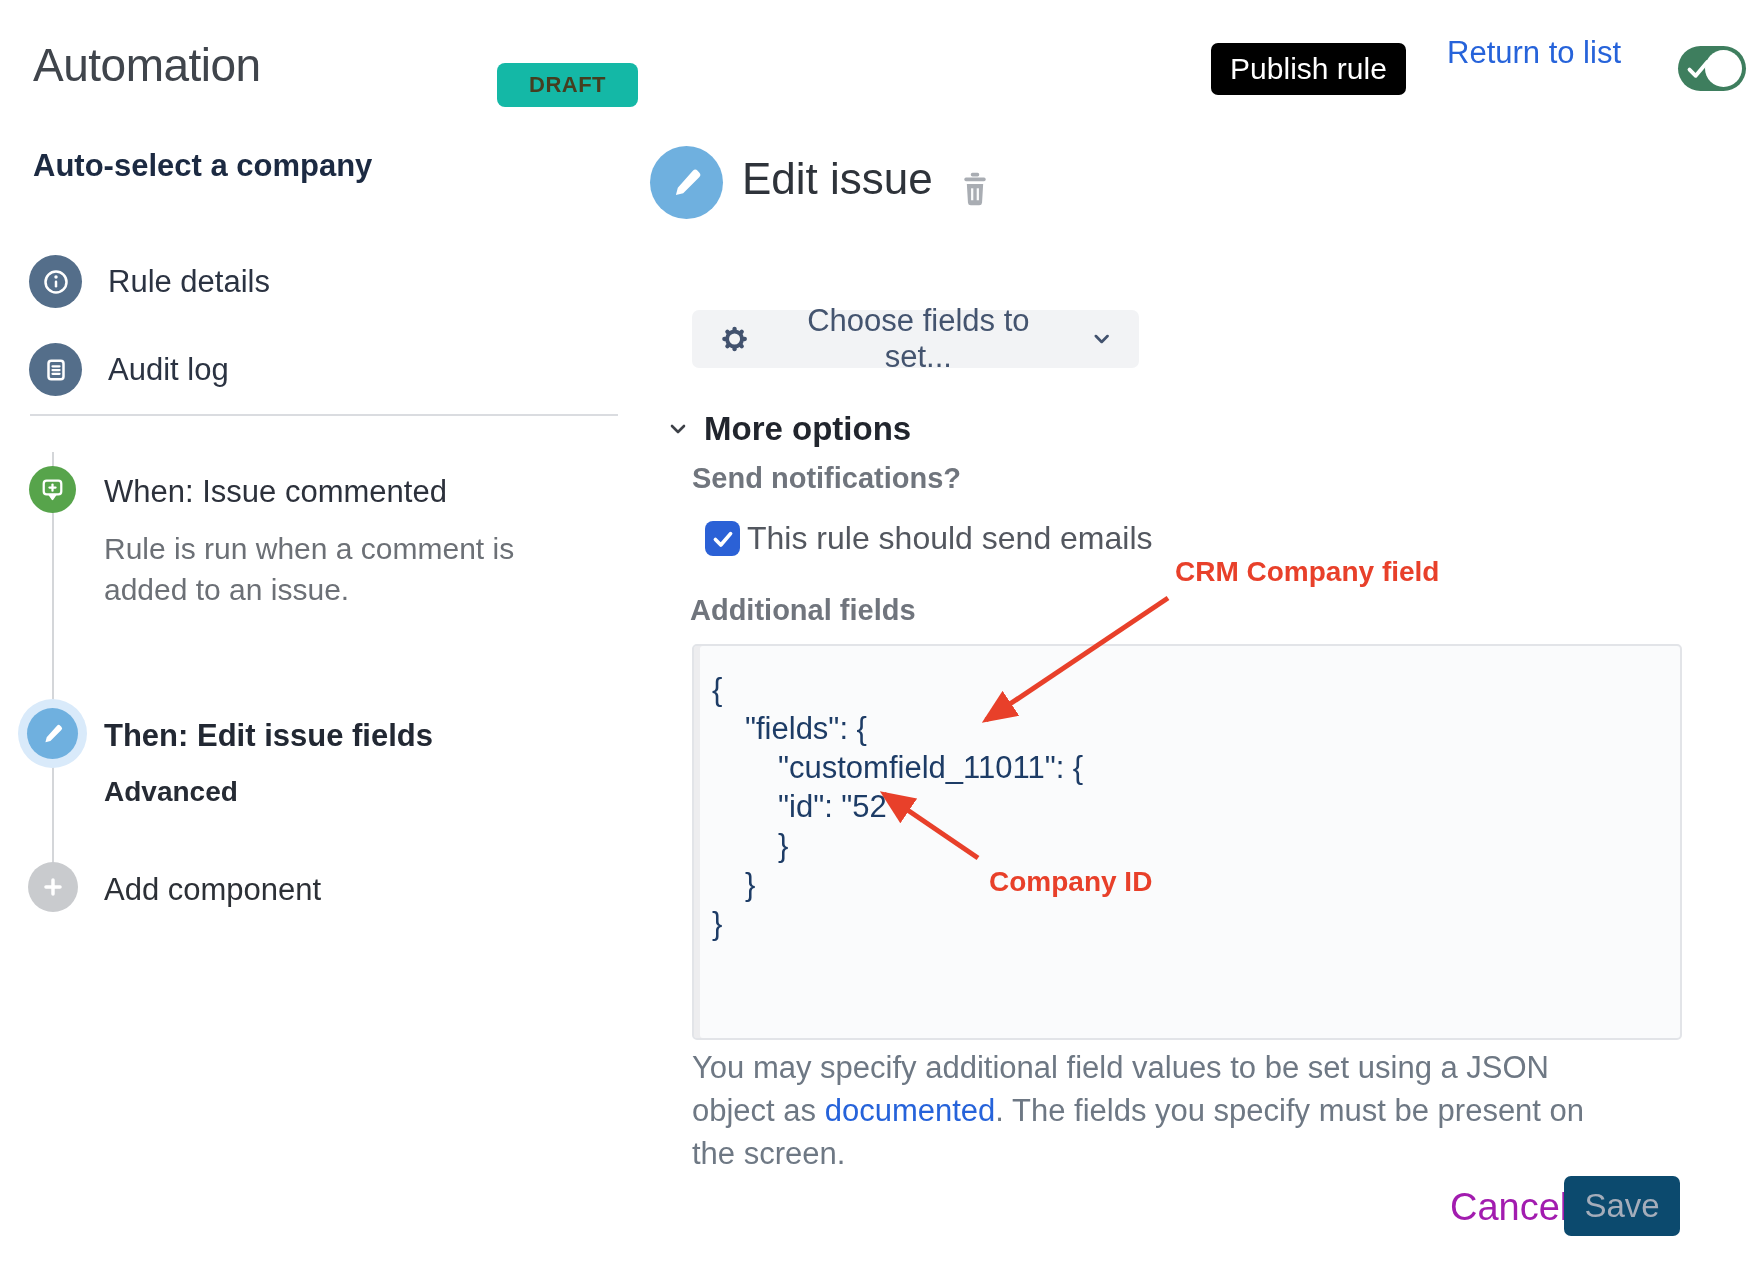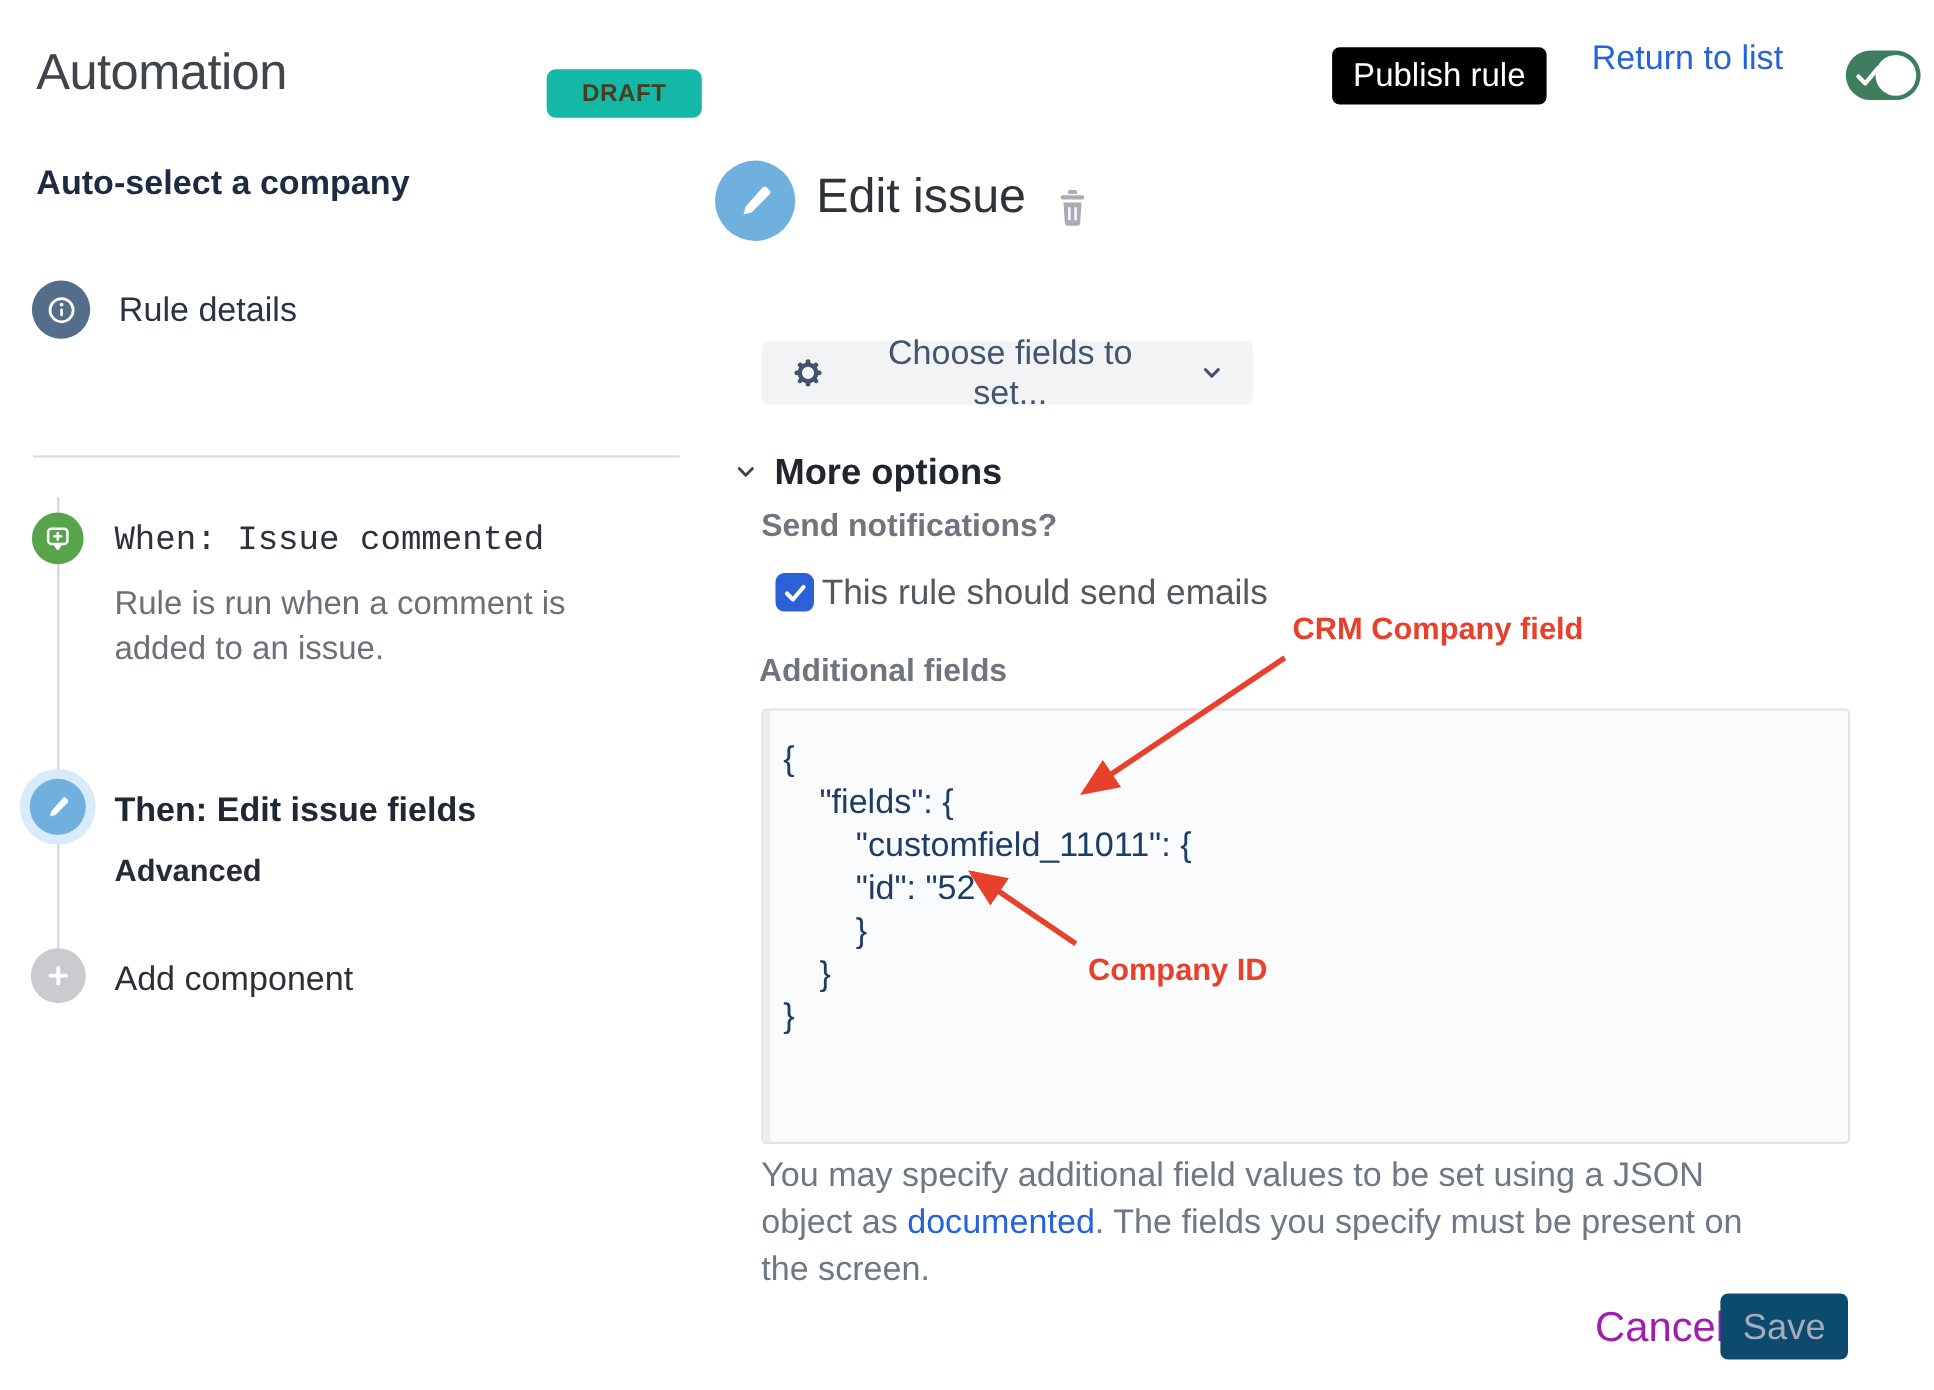--- a/index.html
+++ b/index.html
@@ -29,21 +29,21 @@
   .nav-label { font-size:31px; color:#2b3342; }
   .nav-1 { left:29px; top:255px; }
   .nav-2 { left:29px; top:343px; }
   .divider { left:30px; top:414px; width:588px; height:2px; background:#dadce0; }
   .timeline-line { left:52px; top:452px; width:2px; height:436px; background:#d4d6d9; }
 
   .tl-icon { border-radius:50%; display:flex; align-items:center; justify-content:center; }
   .when-icon { left:29px; top:466px; width:47px; height:47px; background:#57a44b; }
   .then-icon { left:27px; top:708px; width:51px; height:51px; background:#6fb0df; box-shadow:0 0 0 9px #d9eafa; }
   .add-icon  { left:28px; top:862px; width:50px; height:50px; background:#c9cbce; cursor:pointer; }
-  .when-title { left:104px; top:474px; font-size:31px; color:#2c313b; cursor:pointer;font-family:Liberation Mono, monospace; }
+  .when-title { left:104px; top:474px; font-size:31px; color:#2c313b; cursor:pointer; }
   .when-desc { left:104px; top:528px; width:470px; font-size:30px; line-height:41px; color:#6c7076; }
   .then-title { left:104px; top:718px; font-size:31px; font-weight:bold; color:#222833; cursor:pointer; }
   .advanced-label { left:104px; top:776px; font-size:28px; font-weight:bold; color:#262b34; }
   .add-label { left:104px; top:872px; font-size:31px; color:#2c3036; cursor:pointer; }
 
   
   .edit-circle { left:650px; top:146px; width:73px; height:73px; border-radius:50%; background:#6fb0df;
     display:flex; align-items:center; justify-content:center; }
   .main-title { left:742px; top:154px; font-size:44px; font-weight:500; color:#2e333a; }
   .trash-btn { left:958px; top:170px; width:34px; height:38px; cursor:pointer; }
@@ -106,20 +106,31 @@
     <span class="circ">
       <svg width="30" height="30" viewBox="0 0 24 24" fill="none">
         <circle cx="12" cy="12" r="8.4" stroke="#fff" stroke-width="2"></circle>
         <rect x="11" y="10.8" width="2" height="5.6" rx="1" fill="#fff"></rect>
         <circle cx="12" cy="7.9" r="1.4" fill="#fff"></circle>
       </svg>
     </span>
     <span class="nav-label">Rule details</span>
   </div>
 
+  <div class="abs nav-row nav-2">
+    <span class="circ">
+      <svg width="30" height="30" viewBox="0 0 24 24" fill="none">
+        <rect x="6" y="4.6" width="12" height="14.8" rx="2.2" stroke="#fff" stroke-width="2"></rect>
+        <line x1="9.2" y1="9" x2="14.8" y2="9" stroke="#fff" stroke-width="1.8" stroke-linecap="round"></line>
+        <line x1="9.2" y1="12" x2="14.8" y2="12" stroke="#fff" stroke-width="1.8" stroke-linecap="round"></line>
+        <line x1="9.2" y1="15" x2="14.8" y2="15" stroke="#fff" stroke-width="1.8" stroke-linecap="round"></line>
+      </svg>
+    </span>
+    <span class="nav-label">Audit log</span>
+  </div>
 
   <div class="abs divider"></div>
   <div class="abs timeline-line"></div>
 
   <div class="abs tl-icon when-icon">
     <svg width="27" height="27" viewBox="0 0 24 24" fill="none">
       <rect x="4.2" y="4.2" width="15.6" height="12.2" rx="2.6" stroke="#fff" stroke-width="2"></rect>
       <path d="M9.2 16.4 L12 20.4 L14.8 16.4" stroke="#fff" stroke-width="2" fill="#fff" stroke-linejoin="round"></path>
       <line x1="12" y1="7.6" x2="12" y2="13" stroke="#fff" stroke-width="2" stroke-linecap="round"></line>
       <line x1="9.3" y1="10.3" x2="14.7" y2="10.3" stroke="#fff" stroke-width="2" stroke-linecap="round"></line>

